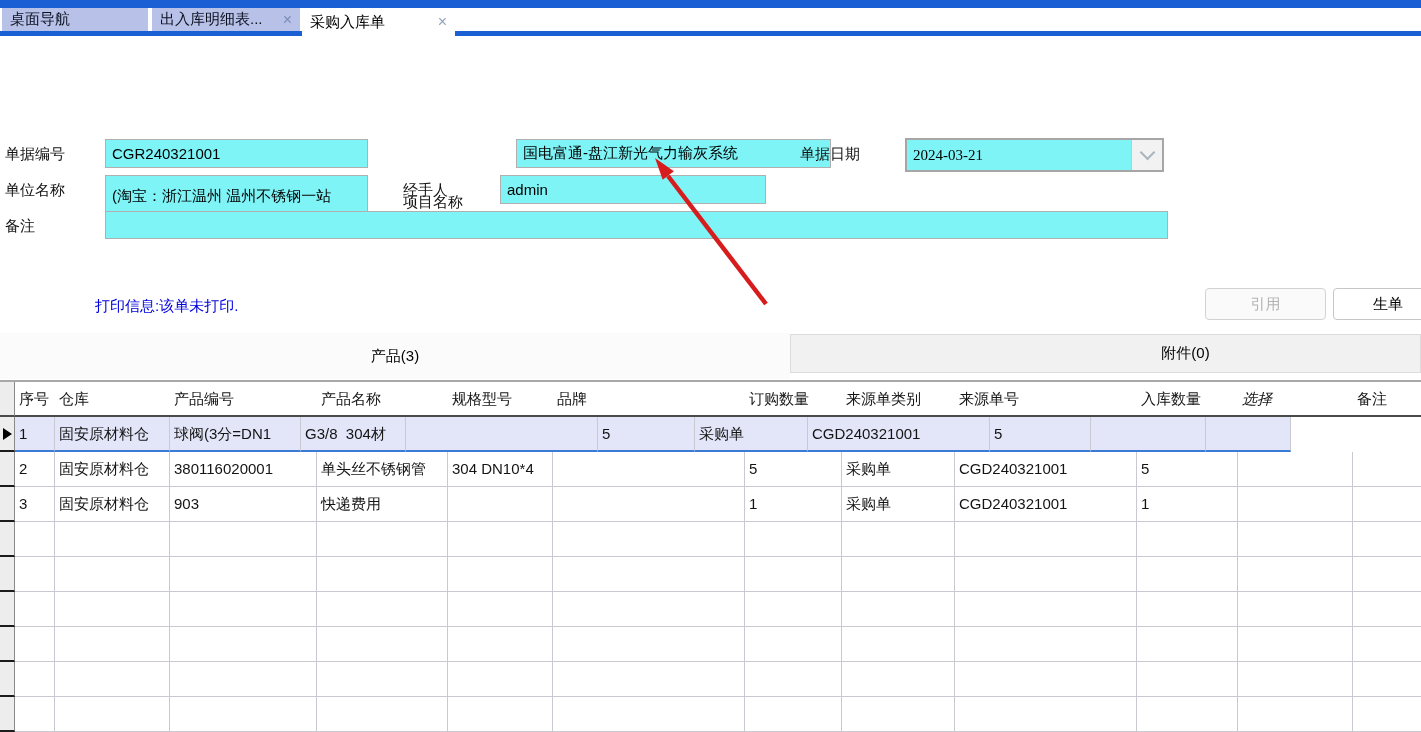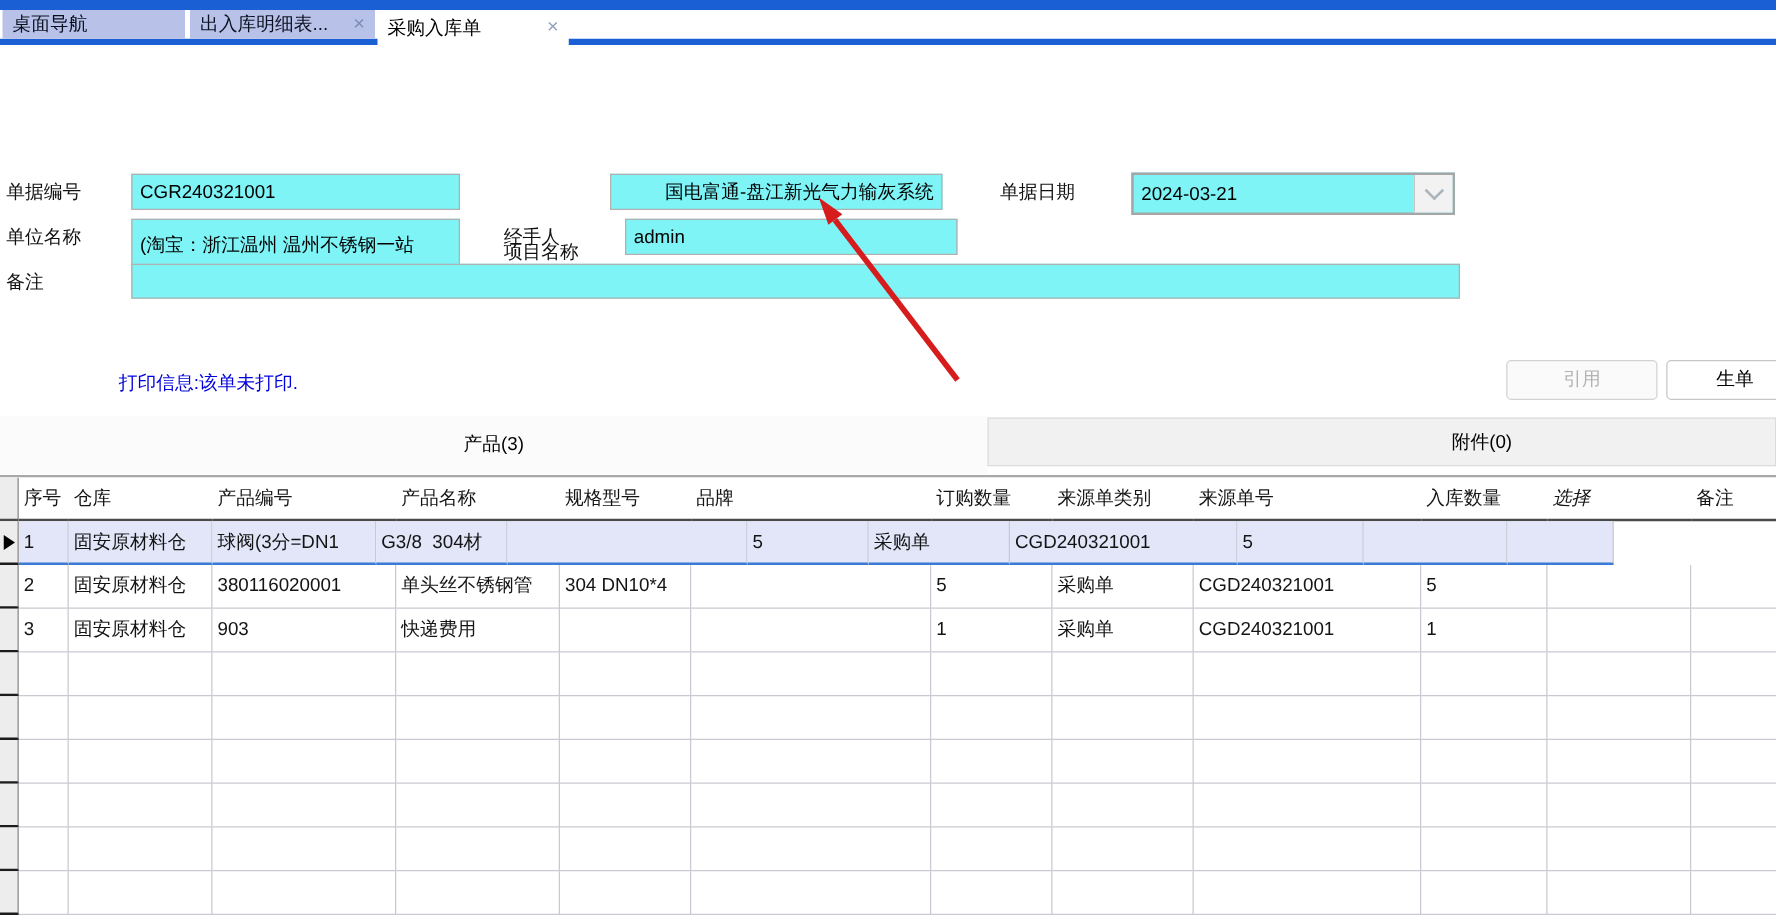--- a/index.html
+++ b/index.html
@@ -92,24 +92,24 @@
       <div class="win-tab active" style="left: 302px; width: 153px;">
         <span>采购入库单</span>
         <span class="close">×</span>
       </div>
     </div>
 
   <div class="frm-label" style="left:5px;top:144px;">单据编号</div>
   <input class="cyan-input" style="left: 105px; top: 139px; width: 263px; height: 29px;" value="CGR240321001">
 
   <div class="frm-label" style="left:403px;top:144px;margin-top:48px;">项目名称</div>
-  <input class="cyan-input" style="left: 488px; top: 139px; width: 266px; height: 29px; text-align: right;" value="国电富通-盘江新光气力输灰系统">
+  <input class="cyan-input" style="left: 516px; top: 139px; width: 315px; height: 29px;" value="国电富通-盘江新光气力输灰系统">
 
   <div class="frm-label" style="left:800px;top:144px;">单据日期</div>
-  <div class="combo" style="left:905px;top:138px;width:259px;height:34px;">
+  <div class="combo" style="left:905px;top:138px;width:259px;height:34px;font-family:Liberation Serif, serif;">
     <div class="val">2024-03-21</div>
     <div class="combo-btn">
       <div class="chev"></div>
     </div>
   </div>
 
   <div class="frm-label" style="left:5px;top:180px;">单位名称</div>
   <input class="cyan-input" style="left: 105px; top: 175px; width: 263px; height: 42px;" value="(淘宝：浙江温州 温州不锈钢一站">
 
   <div class="frm-label" style="left:403px;top:180px;">经手人</div>

